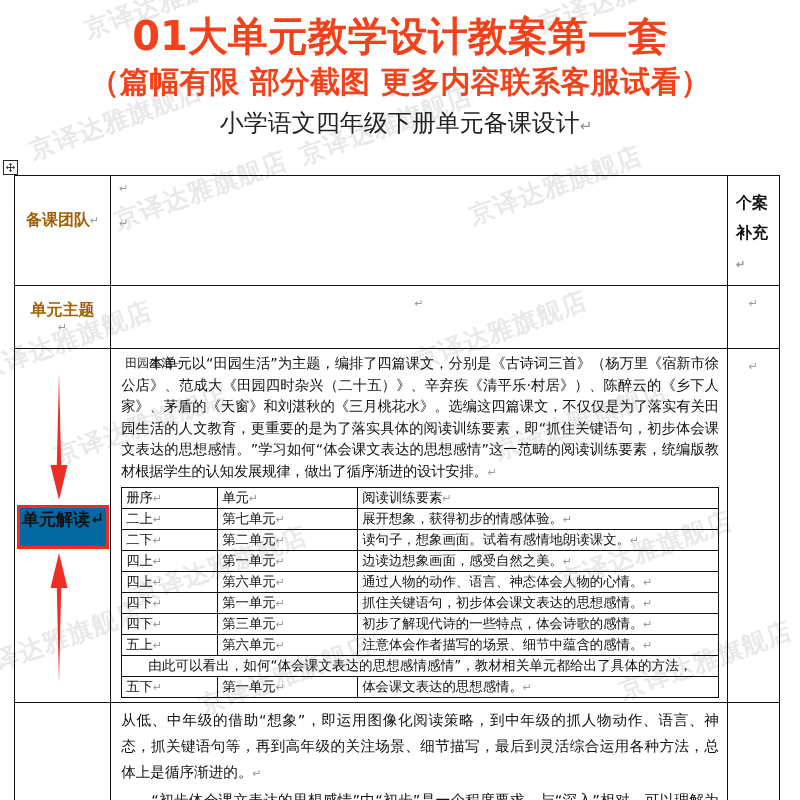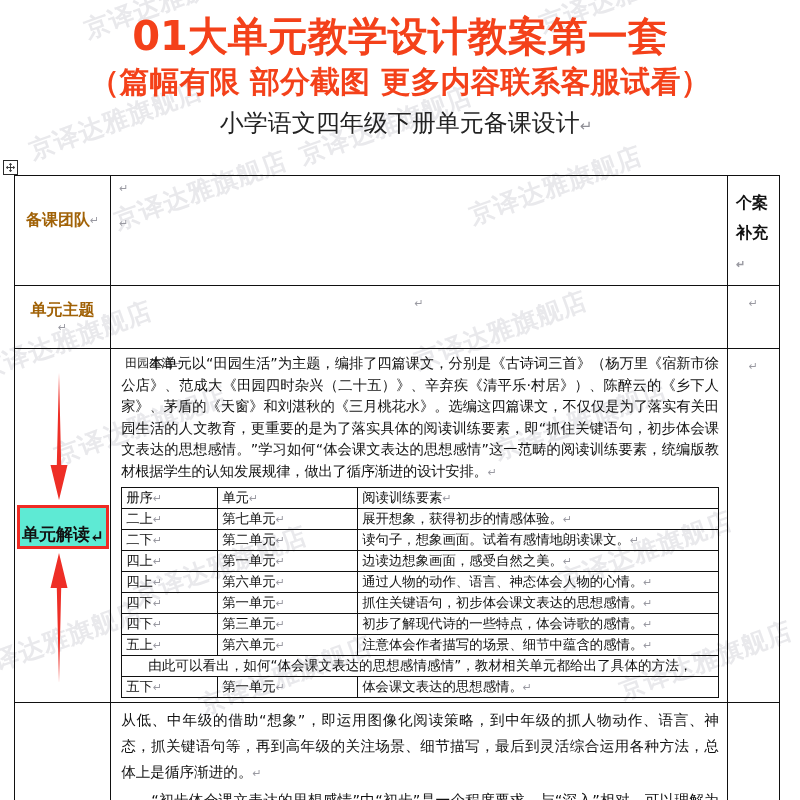--- a/index.html
+++ b/index.html
@@ -142,23 +142,23 @@
     text-align:left;
     padding-left:26px;
     font-size:13.6px;
   }
 
   
   .anno{position:absolute;z-index:30;pointer-events:none;}
   .anno-box{
     left:17px;top:505px;width:92px;height:44px;
     border:3px solid #ef2b24;
-    background:#5eead4;
+    background:#0369a1;
     box-sizing:border-box;
-    display:flex;align-items:flex-end;justify-content:center;
+    display:flex;align-items:flex-start;justify-content:center;
   }
   .anno-box span{
     font-family:"DejaVu Serif","Liberation Serif",serif;
     font-weight:700;font-size:17px;color:#111;white-space:nowrap;
   }
   .arrow{position:absolute;z-index:29;}
   .arr-down{left:48px;top:373px;}
   .arr-up{left:48px;top:553px;}
 
   

